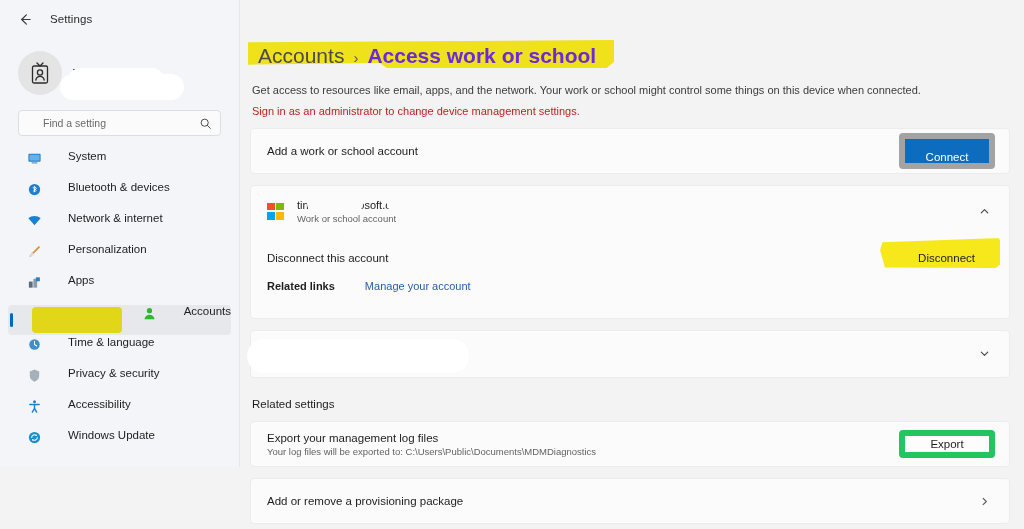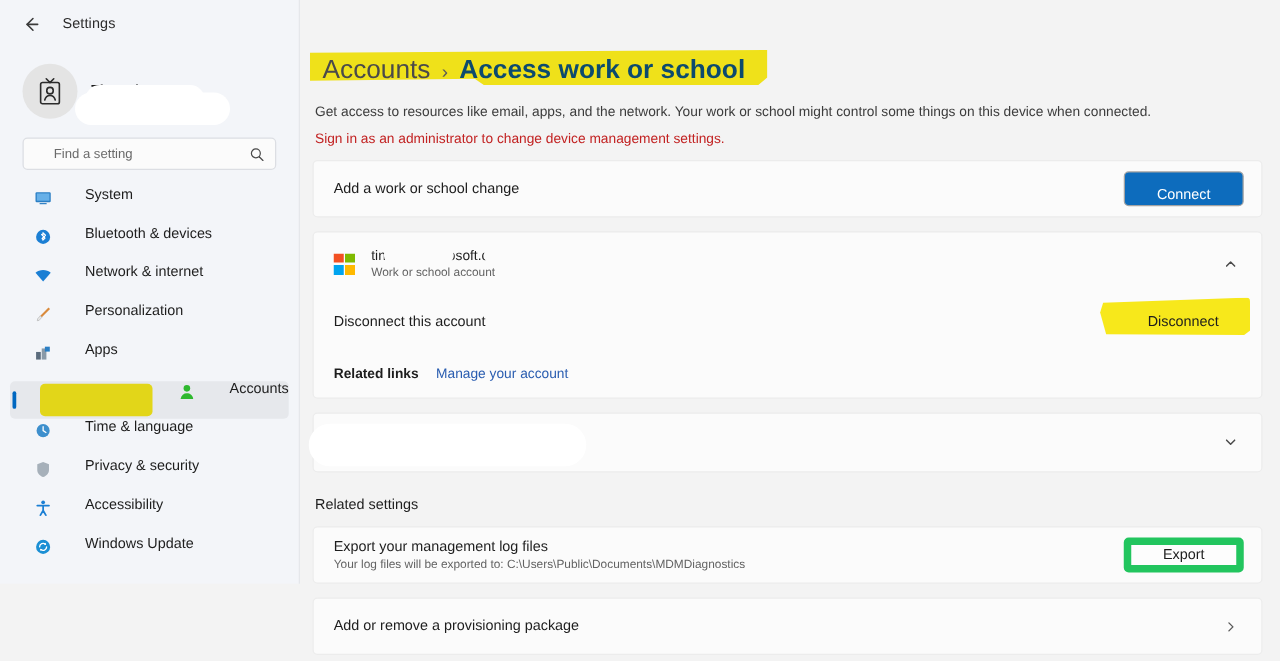--- a/index.html
+++ b/index.html
@@ -79,40 +79,40 @@
 
   .breadcrumb { position: relative; display: inline-flex; align-items: baseline; gap: 9px; margin: 44px 0 0 2px; padding: 0 6px; }
   .bc-hl {
     position: absolute; left: -4px; top: -4px; width: 366px; height: 28px;
     background: #fbec1b; z-index: 0; mix-blend-mode: multiply;
     clip-path: polygon(0 8%, 100% 0, 100% 78%, 98% 100%, 38% 100%, 36% 82%, 0 88%);
   }
   .bc-part { position: relative; z-index: 1; font-size: 21px; }
   .bc-parent { color: #4a4a4a; }
   .bc-sep { color: #5a5a5a; font-size: 15px; position: relative; z-index: 1; }
-  .bc-current { color: #0c4a6e; font-weight: bold; }
+  .bc-current { color: #6d28d9; font-weight: bold; }
 
   .desc { margin: 16px 0 0 2px; font-size: 11px; color: #3c3c3c; }
   .warn { margin: 9px 0 0 2px; font-size: 11px; color: #c22222; }
 
   .card {
     background: #fbfbfb; border: 1px solid #ececec; border-radius: 4px;
     margin-top: 11px;
   }
   .card.grouped { border-radius: 4px; overflow: hidden; }
   .row {
     min-height: 44px; display: flex; align-items: center; justify-content: space-between;
     padding: 0 14px 0 16px;
   }
   .row-title { font-size: 11.5px; color: #1d1d1d; }
   .row-sub { font-size: 9.5px; color: #636363; margin-top: 2px; }
   .row-text-col { display: flex; flex-direction: column; }
 
   .btn-accent {
-    background: #0d6cbd; color: #ffffff; border: 1px solid #a3a3a3; border-radius: 4px;
+    background: #0d6cbd; color: #ffffff; border: 6px solid #a3a3a3; border-radius: 4px;
     height: 28px; min-width: 96px; padding: 12px 14px; font-size: 11.5px;
     font-family: "Liberation Sans", sans-serif; cursor: pointer;
   }
   .btn-std {
     background: #fdfdfd; color: #1d1d1d; border: 6px solid #22c55e; border-radius: 4px;
     height: 28px; min-width: 96px; padding: 0 14px; font-size: 11.5px;
     font-family: "Liberation Sans", sans-serif; cursor: pointer;
   }
   .btn-wrap { position: relative; display: inline-block; }
   .btn-hl {
@@ -126,21 +126,21 @@
   .acct-row { min-height: 50px; display: flex; align-items: center; padding: 0 14px 0 16px; gap: 13px; }
   .ms-logo { width: 17px; height: 17px; display: grid; grid-template-columns: 1fr 1fr; grid-template-rows: 1fr 1fr; gap: 1.5px; flex: 0 0 17px; }
   .ms-logo i { display: block; }
   .acct-col { display: flex; flex-direction: column; gap: 2px; flex: 1; position: relative; }
   .acct-mail { font-size: 11px; color: #1d1d1d; position: relative; display: inline-block; }
   .acct-sub { font-size: 9.5px; color: #636363; }
   .mail-redact-a { position: absolute; left: 10px; top: -3px; width: 56px; height: 16px; background: #fbfbfb; border-radius: 8px; z-index: 2; }
   .mail-redact-b { position: absolute; left: 90px; top: -3px; width: 110px; height: 16px; background: #fbfbfb; border-radius: 8px; z-index: 2; }
   .chev { width: 22px; height: 22px; display: flex; align-items: center; justify-content: center; color: #4a4a4a; cursor: pointer; }
 
-  .related-links-row { min-height: 38px; display: flex; align-items: center; gap: 14px; padding: 0 16px; }
+  .related-links-row { min-height: 38px; display: flex; gap: 30px; padding: 0 16px; }
   .rl-label { font-size: 11px; font-weight: bold; color: #1d1d1d; }
   .rl-link { font-size: 11px; color: #2a5db0; cursor: pointer; }
 
   
   .redacted-card { position: relative; min-height: 48px; }
   .redacted-blob2 {
     position: absolute; left: -4px; top: 8px; width: 222px; height: 34px;
     background: #ffffff; border-radius: 18px; z-index: 2;
   }
 
@@ -309,21 +309,21 @@
         <span class="bc-sep">›</span>
         <span class="bc-part bc-current">Access work or school</span>
       </div>
 
       <div class="desc">Get access to resources like email, apps, and the network. Your work or school might control some things on this device when connected.</div>
       <div class="warn">Sign in as an administrator to change device management settings.</div>
 
       
       <div class="card">
         <div class="row">
-          <span class="row-title">Add a work or school change</span>
+          <span class="row-title">Add a work or school account</span>
           <button class="btn-accent">Connect</button>
         </div>
       </div>
 
       
       <div class="card grouped">
 
         <div class="acct-row">
           <span class="ms-logo">
             <i style="background:#f25022"></i>

